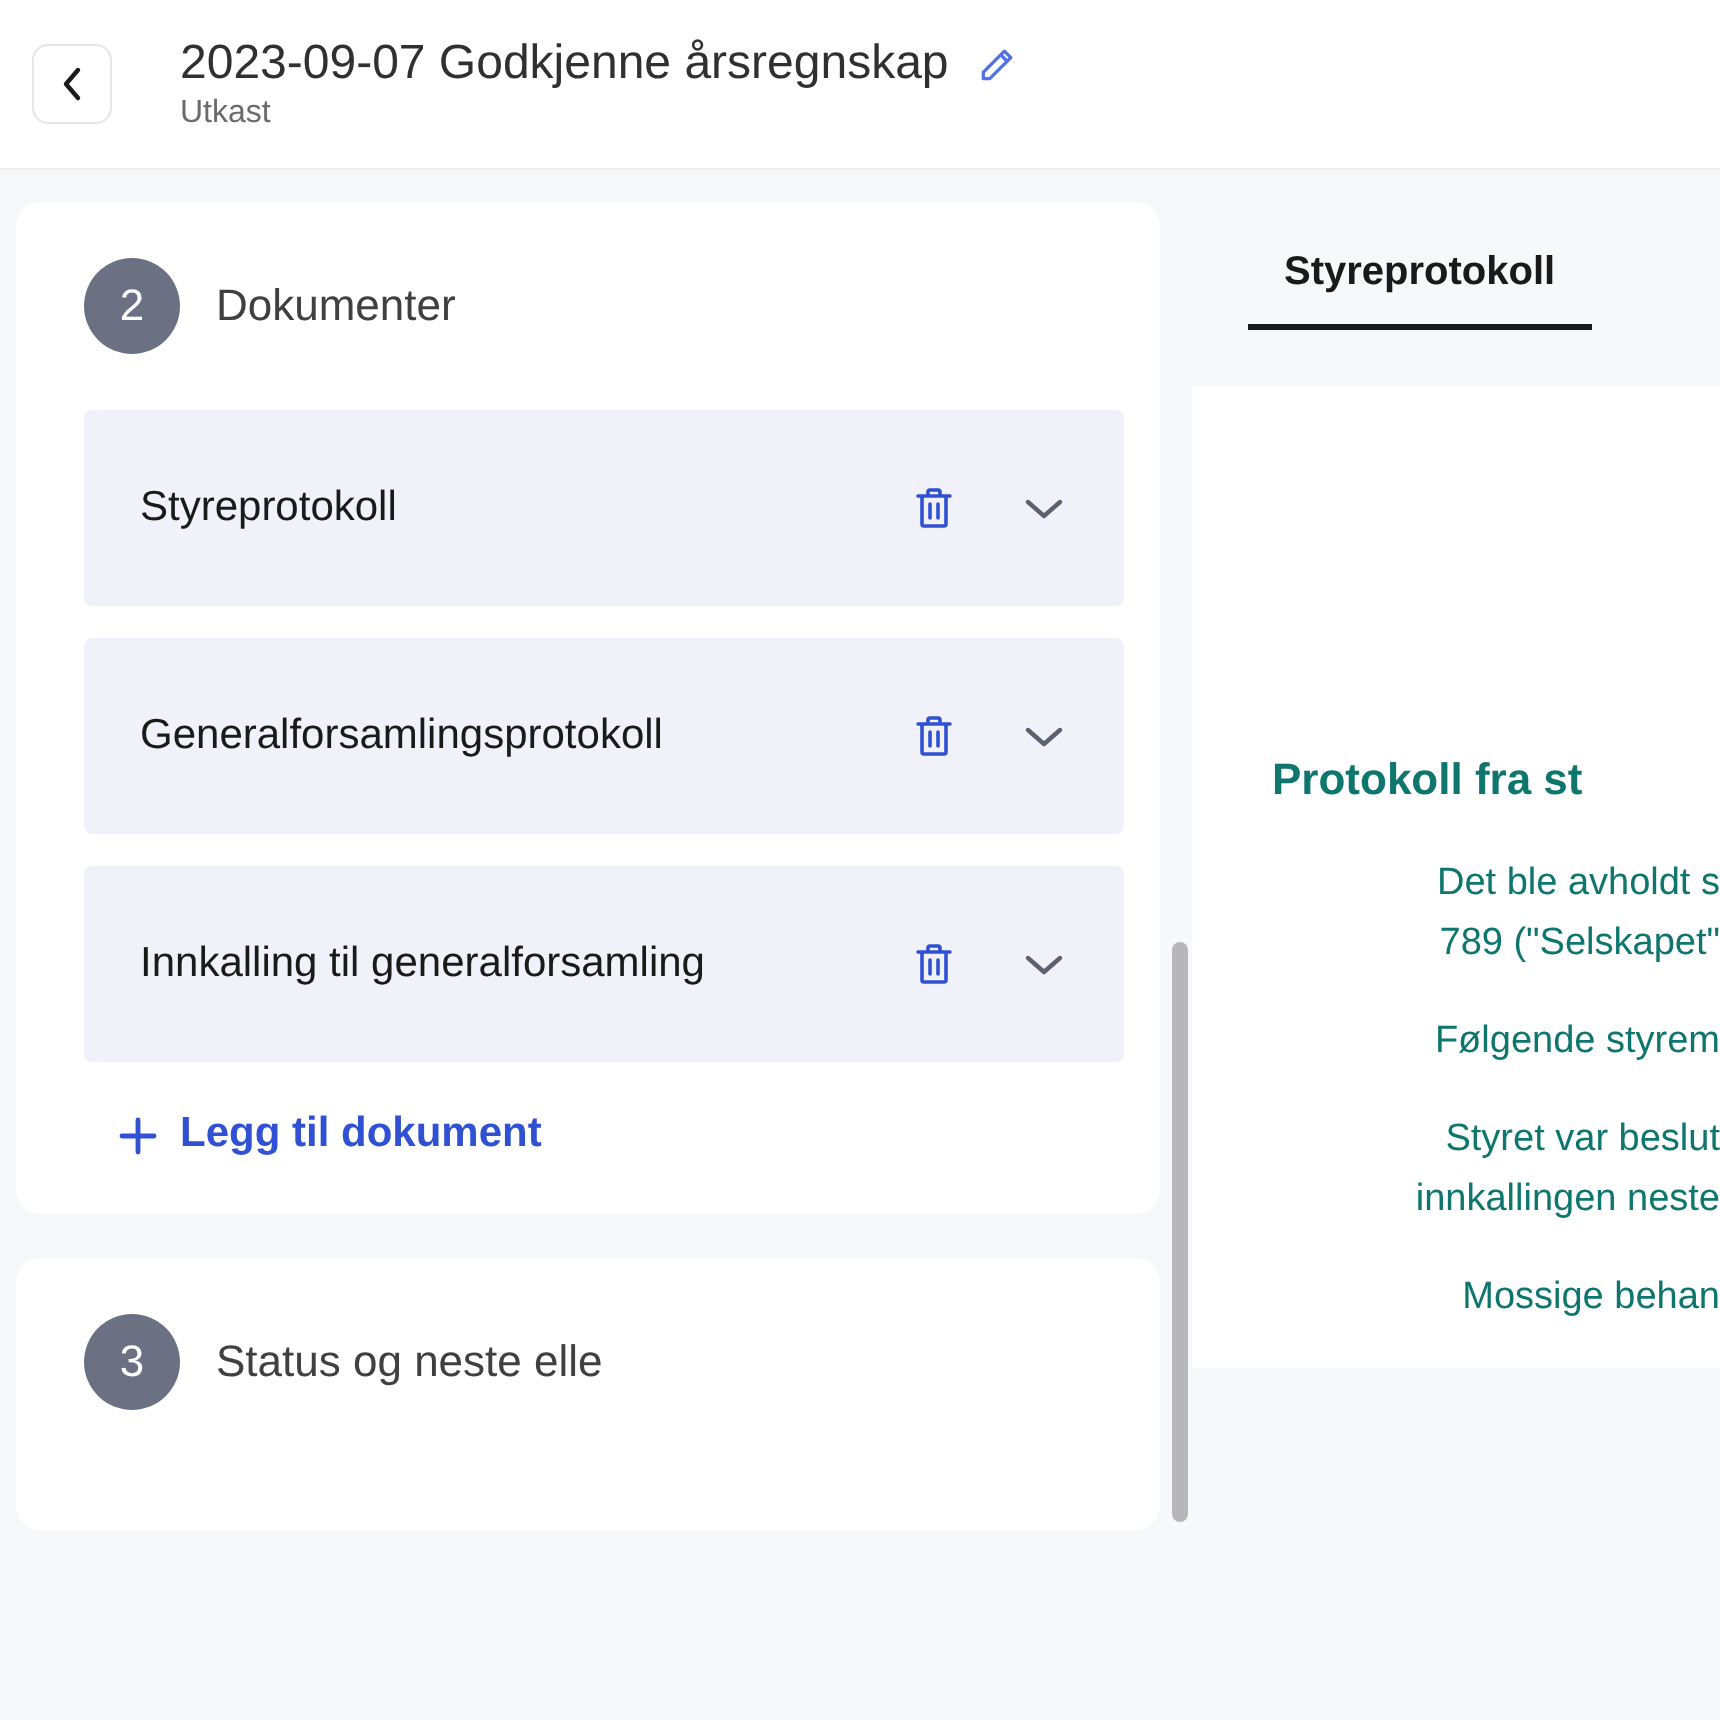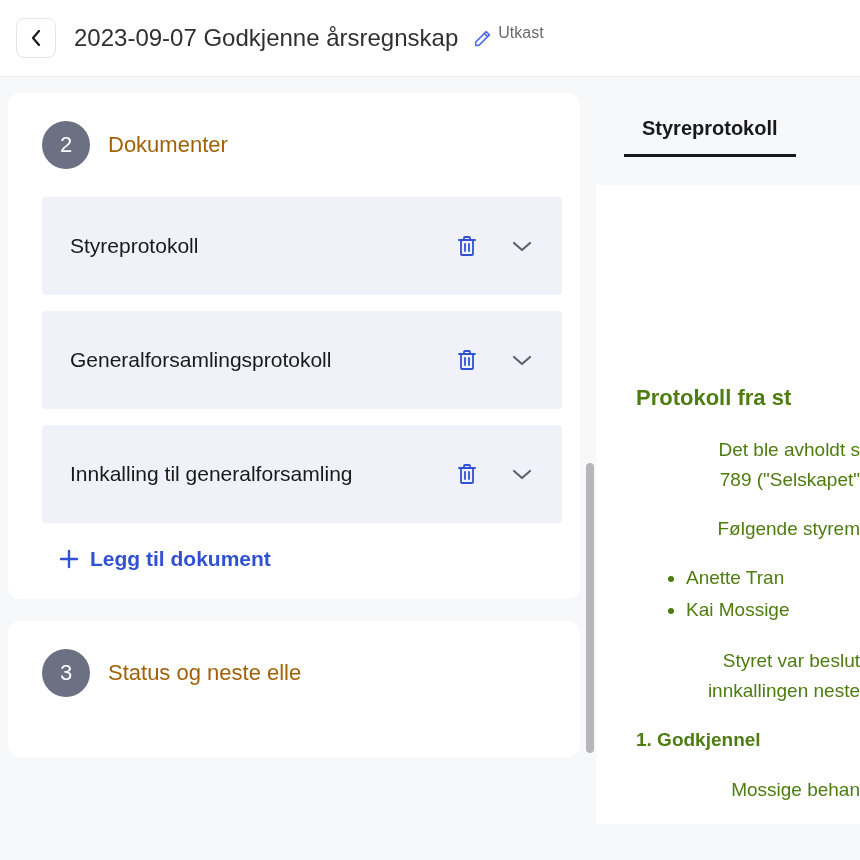--- a/index.html
+++ b/index.html
@@ -20,55 +20,55 @@
       border-bottom: 1px solid #eee;
     }
     .back-btn {
       width: 40px; height: 40px;
       border: 1px solid #e5e5e7;
       border-radius: 8px;
       background: #fff;
       display: flex; align-items: center; justify-content: center;
       cursor: pointer;
     }
-    .title-wrap { display: flex; flex-direction: row; gap: 2px; }
+    .title-wrap { display: flex; flex-direction: column; gap: 2px; margin-left: 16px; }
     .title-row { display: flex; align-items: center; gap: 12px; }
     .page-title { font-size: 24px; font-weight: 400; color: #303030; }
     .subtitle { font-size: 16px; color: #6b6b6b; }
     .edit-icon-btn { background: none; border: none; cursor: pointer; padding: 2px; }
     .edit-icon-btn svg { display: block; }
 
     .content { display: flex; gap: 16px; padding: 16px 0 0 8px; }
     .left-col { width: 572px; display: flex; flex-direction: column; gap: 22px; position: relative; }
     .panel {
       background: #fff;
       border-radius: 12px;
       padding: 28px 18px 28px 34px;
     }
     .panel-header { display: flex; align-items: center; gap: 18px; margin-bottom: 28px; }
     .step-circle {
       width: 48px; height: 48px; border-radius: 50%;
       background: #6b7183; color: #fff;
       display: flex; align-items: center; justify-content: center;
       font-size: 22px; font-weight: 400;
     }
-    .panel-title { font-size: 22px; font-weight: 400; color: #a16207; }
+    .panel-title { font-size: 22px; font-weight: 400; color: #404040; }
     .doc-list { display: flex; flex-direction: column; gap: 16px; }
     .doc-item {
       background: #f0f1f9;
       border-radius: 4px;
       height: 98px;
       display: flex; align-items: center; justify-content: space-between;
       padding: 0 28px;
     }
     .doc-name { font-size: 21px; color: #1a1a1a; }
     .doc-actions { display: flex; align-items: center; gap: 32px; }
     .icon-btn { background: none; border: none; cursor: pointer; display: flex; align-items: center; }
     .add-doc-btn {
-      display: flex; align-items: center; gap: 10px;
+      display: flex; align-items: flex-end; gap: 10px;
       background: none; border: none; cursor: pointer;
       color: #3151d3; font-size: 21px; font-weight: 600;
       padding: 24px 0 0 16px;
     }
     .add-doc-btn svg { stroke: #3151d3; }
 
     .scrollbar-track {
       position: absolute;
       right: -14px; top: 0;
       width: 8px; height: 100%;
@@ -78,21 +78,21 @@
     .right-col { flex: 1; padding-top: 0; }
     .tab-bar { display: flex; gap: 0; padding-left: 28px; }
     .tab {
       font-size: 20px; font-weight: 700; color: #1a1a1a;
       padding: 24px 18px 14px 18px;
       border-bottom: 3px solid #1a1a1a;
       background: none; border-top: none; border-left: none; border-right: none;
       cursor: pointer;
     }
     .preview-panel { background: #fff; margin-top: 28px; margin-left: 0; padding: 180px 0 0 40px; overflow: hidden; }
-    .preview-body { font-family: Verdana, sans-serif; font-size: 19px; line-height: 1.55; color: #4d7c0f; margin-top: 16px; }
+    .preview-body { font-family: Verdana, sans-serif; font-size: 19px; line-height: 1.55; color: #0f766e; }
     .preview-body h2 { font-size: 22px; font-weight: 700; margin-bottom: 20px; }
     .preview-body p { margin-bottom: 20px; white-space: nowrap; text-align: right; }
     .preview-body ul { margin: 0 0 22px 50px; }
     .preview-body li { margin-bottom: 2px; white-space: nowrap; }
     .preview-body .ol-item { margin-bottom: 20px; white-space: nowrap; }
     .indent { padding-left: 20px; font-weight: 400; }
   </style>
 </head>
 <body>
 
@@ -193,23 +193,18 @@
 
   <div class="right-col">
     <div class="tab-bar">
       <button class="tab">Styreprotokoll</button>
     </div>
     <div class="preview-panel">
       <div class="preview-body">
         <h2>Protokoll fra st</h2>
         <p><span>Det ble avholdt s</span><br><span>789 ("Selskapet"</span></p>
         <p>Følgende styrem</p>
-        <ul>
-          <li>Anette Tran</li>
-          <li>Kai Mossige</li>
-        </ul>
         <p><span>Styret var beslut</span><br><span>innkallingen neste</span></p>
-        <div class="ol-item" style="font-weight:700;">1.   Godkjennel</div>
         <p class="indent">Mossige behan</p>
       </div>
     </div>
   </div>
 </div>
 
 </body></html>

